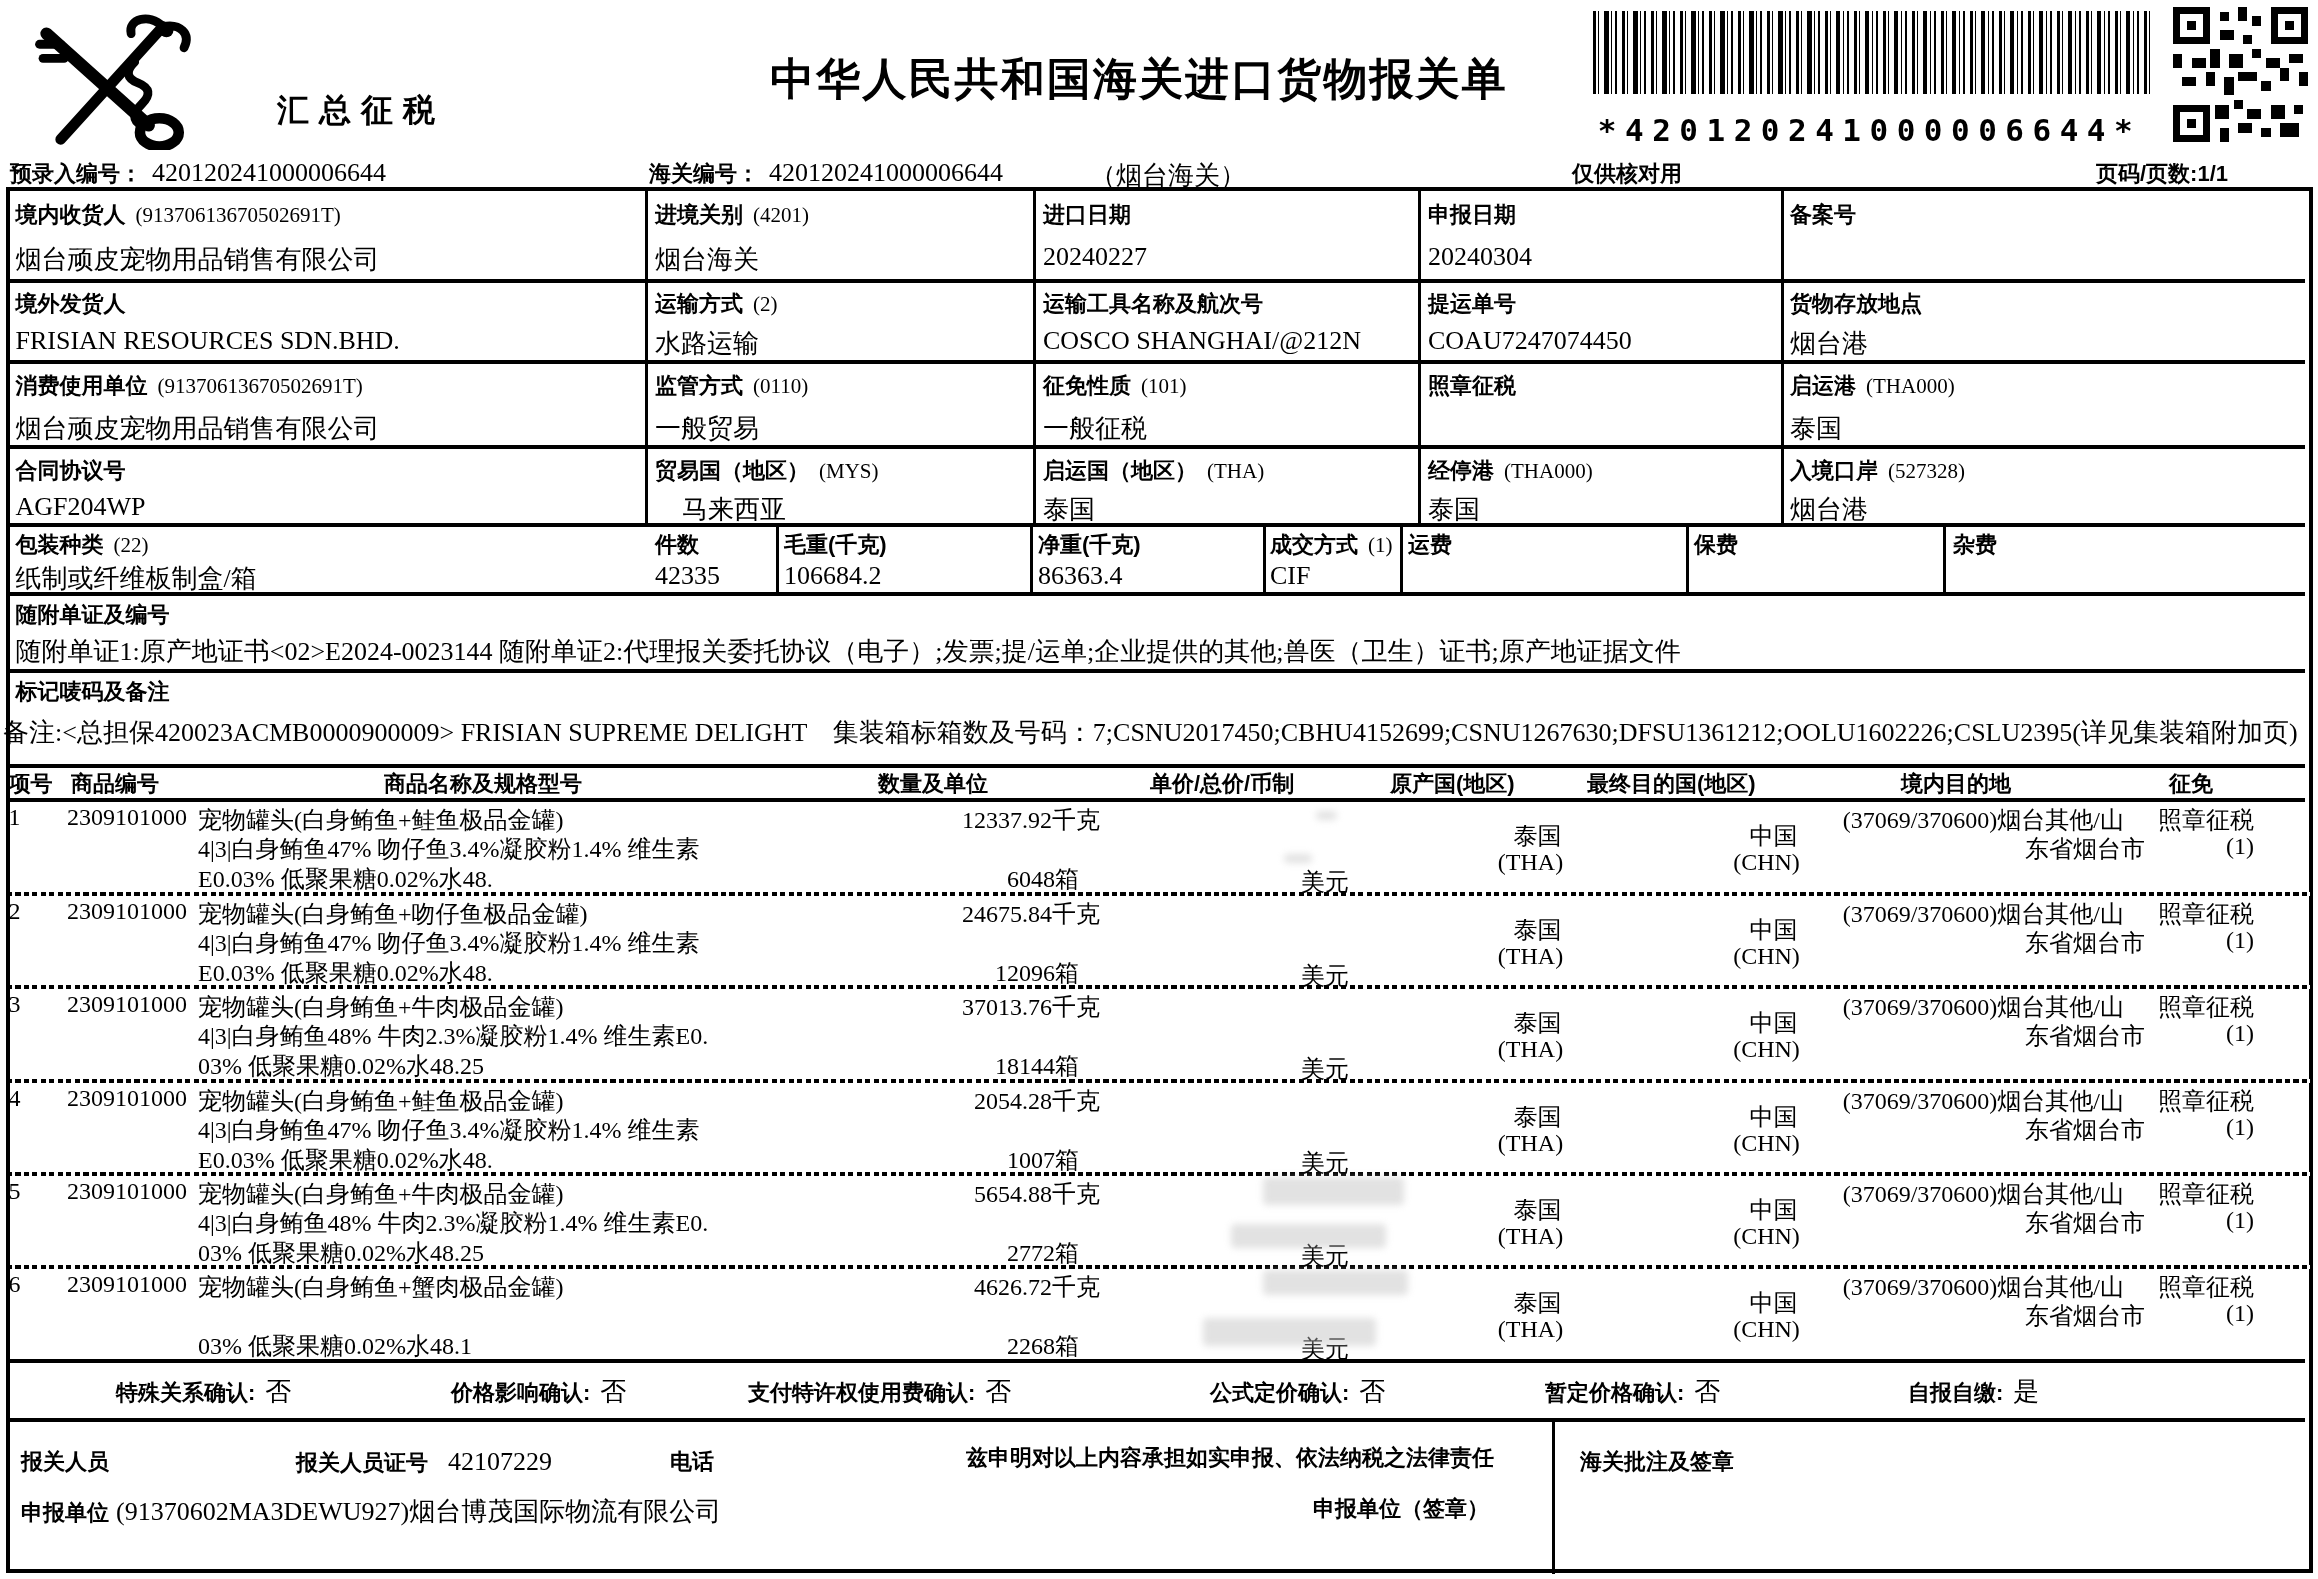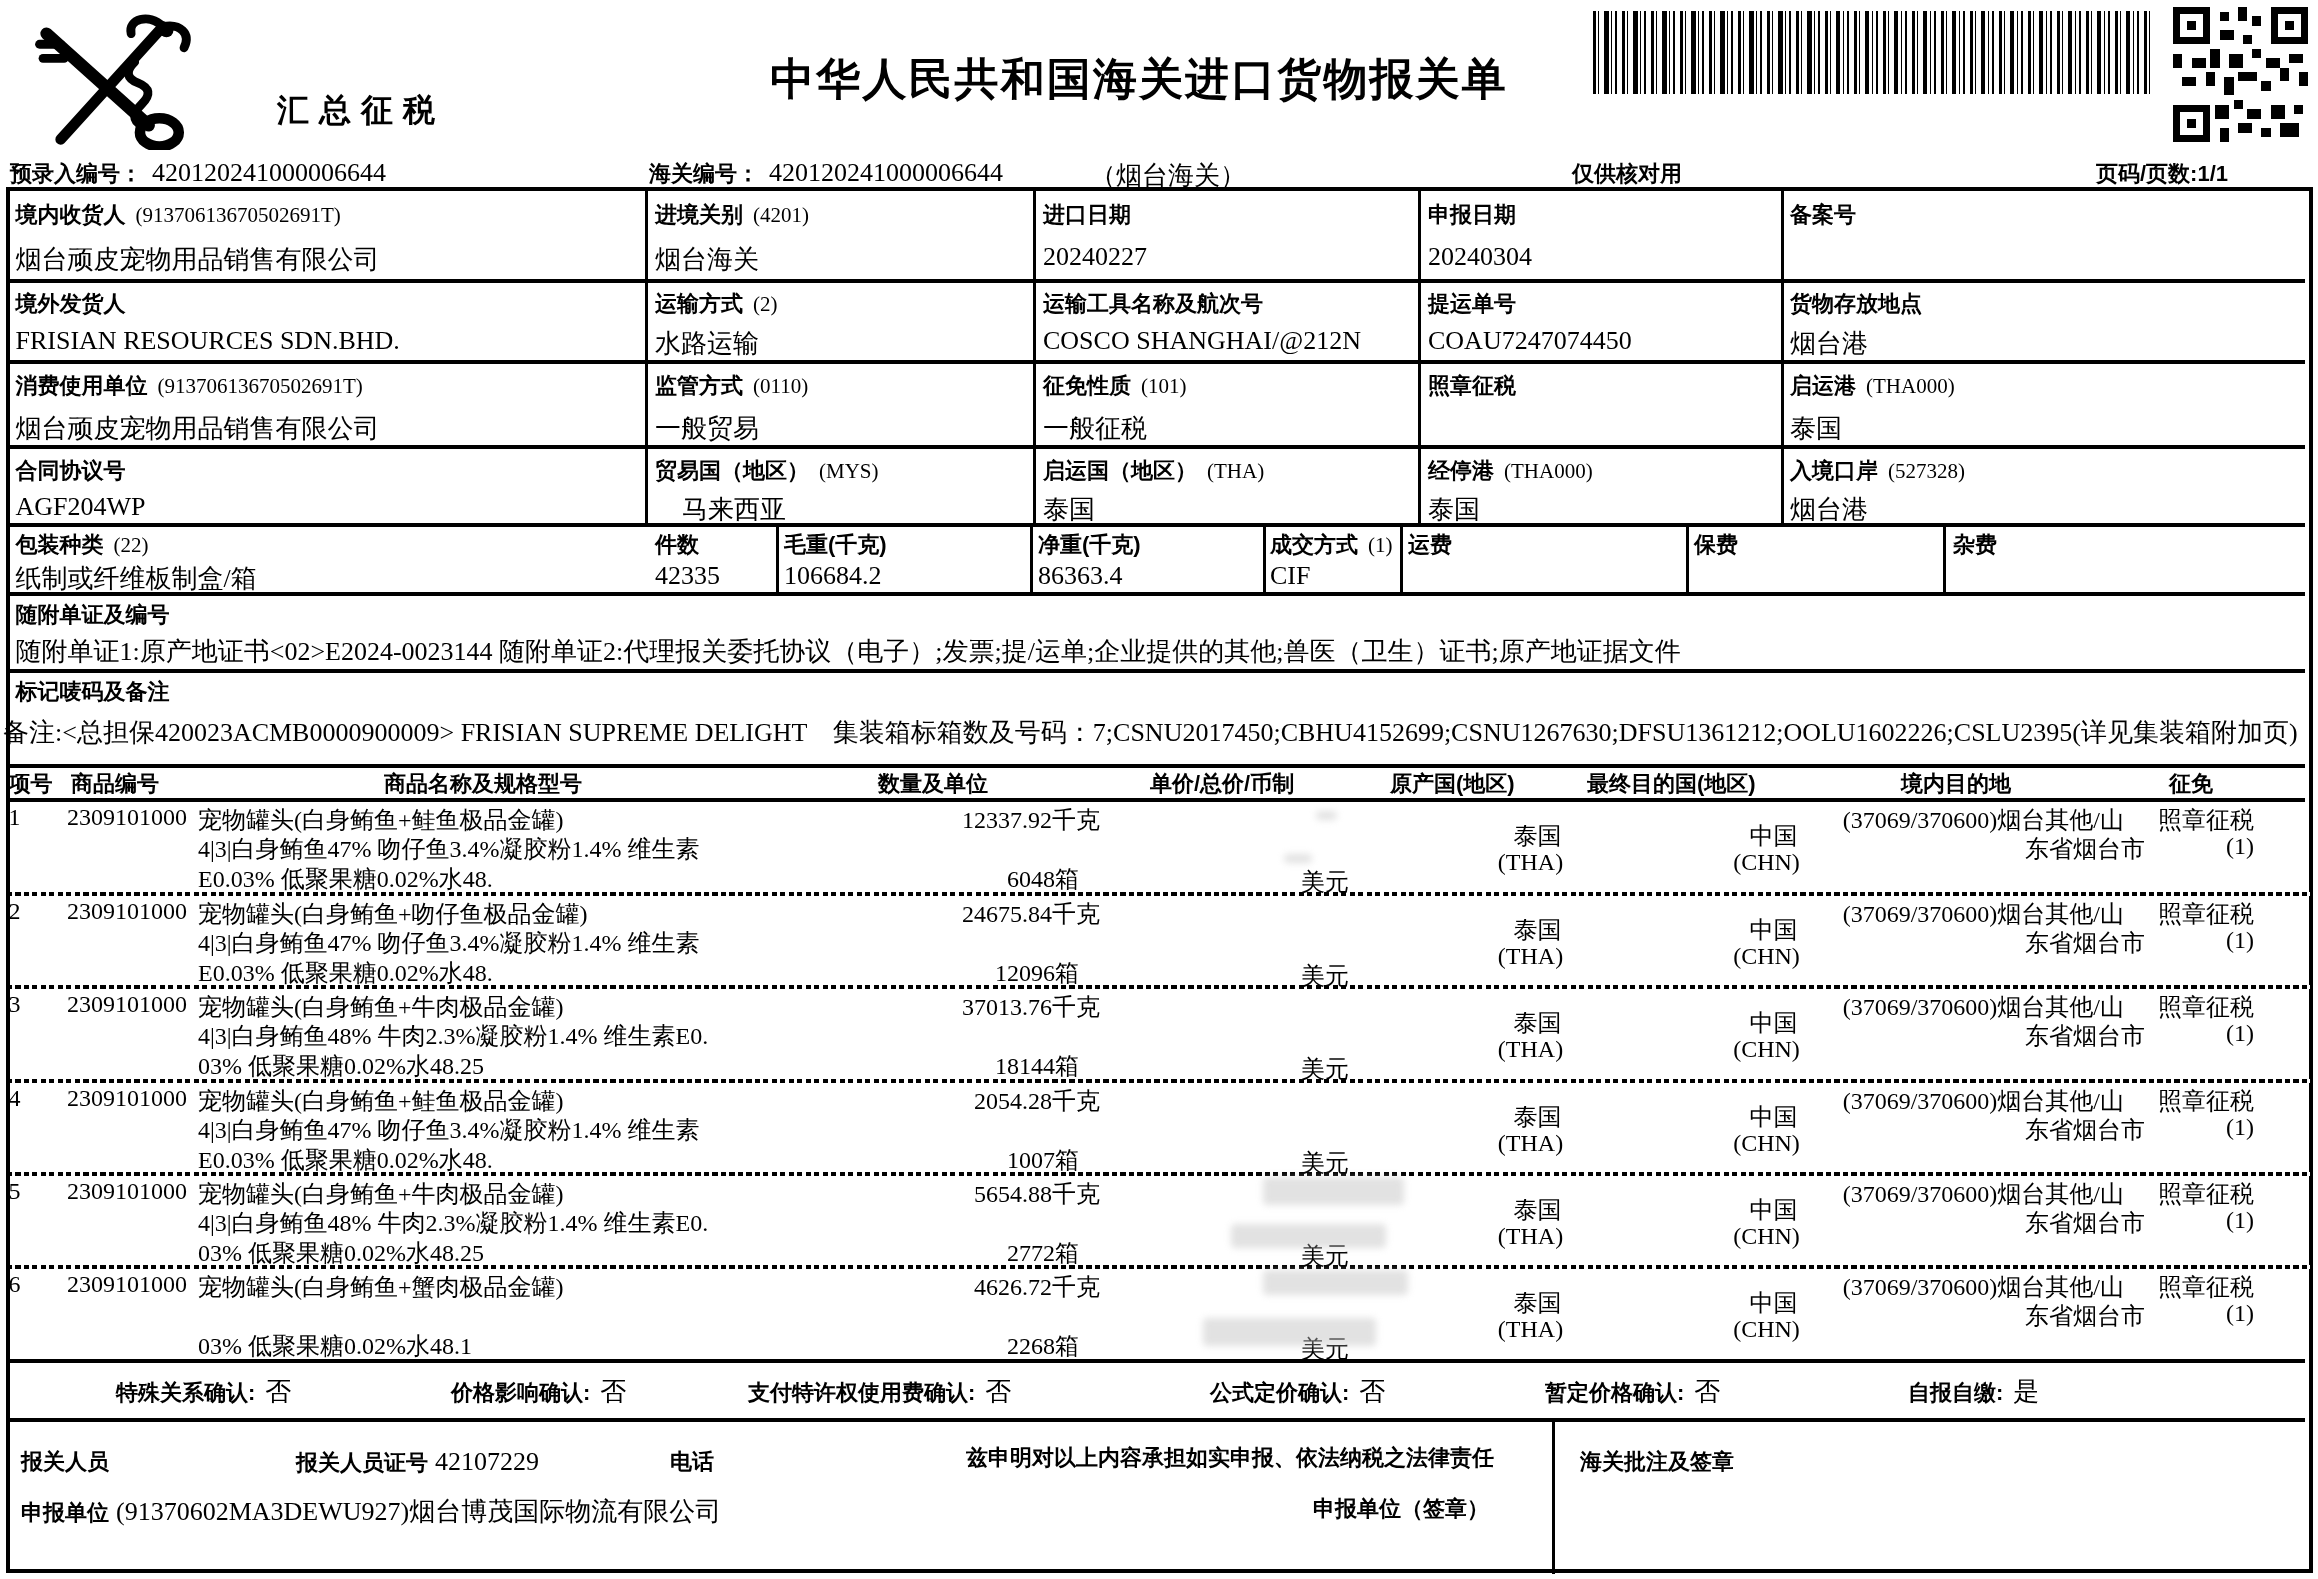--- a/index.html
+++ b/index.html
@@ -40,20 +40,21 @@
       <path d="M80,10 C90,8 96,14 92,22" stroke-width="5"></path>
       <path d="M80,10 C72,2 60,6 62,14" stroke-width="5"></path>
       <path d="M64,30 q-8,8 2,12 q10,4 2,12 q-8,8 0,12" stroke-width="5"></path>
       <circle cx="82" cy="12" r="4" fill="#000" stroke="none"></circle>
     </g>
   </svg>
   <div class="abs marktext" style="left:277px;top:89px">汇总征税</div>
   <div class="abs title ct" style="left:705px;top:34px;width:868px">中华人民共和国海关进口货物报关单</div>
 
   <div class="barcode"></div>
+  <div class="abs bartext ct" style="left:1584px;top:96px;width:571px">*420120241000006644*</div>
 
   <svg class="abs" style="left:2173px;top:7px" width="135" height="135" viewBox="0 0 29 29" shape-rendering="crispEdges">
     <rect x="0" y="0" width="29" height="29" fill="#fff"></rect>
     <g fill="#000">
       <rect x="0" y="0" width="8" height="8"></rect>
         <rect x="21" y="0" width="8" height="8"></rect>
         <rect x="0" y="21" width="8" height="8"></rect>
       <rect x="1.5" y="1.5" width="5" height="5" fill="#fff"></rect>
         <rect x="22.5" y="1.5" width="5" height="5" fill="#fff"></rect>
         <rect x="1.5" y="22.5" width="5" height="5" fill="#fff"></rect>
@@ -422,21 +423,21 @@
   <div class="cellrow" style="left:1545px;top:1374px">
     <span class="lab">暂定价格确认:</span>
     <span class="val">否</span>
   </div>
   <div class="cellrow" style="left:1908px;top:1374px">
     <span class="lab">自报自缴:</span>
     <span class="val">是</span>
   </div>
 
   <div class="abs lab" style="left:21px;top:1447px">报关人员</div>
-  <div class="cellrow" style="left:296px;top:1447px;gap:7px">
+  <div class="cellrow" style="left:296px;top:1447px;gap:20px">
     <span class="lab">报关人员证号</span>
     <span class="val">42107229</span>
   </div>
   <div class="abs lab" style="left:670px;top:1447px">电话</div>
   <div class="abs lab" style="left:966px;top:1443px">兹申明对以上内容承担如实申报、依法纳税之法律责任</div>
   <div class="abs lab rt" style="left:1129px;top:1494px;width:360px">申报单位（签章）</div>
   <div class="cellrow" style="left:21px;top:1494px;gap:7px">
     <span class="lab">申报单位</span>
     <span class="val">(91370602MA3DEWU927)烟台博茂国际物流有限公司</span>
   </div>

